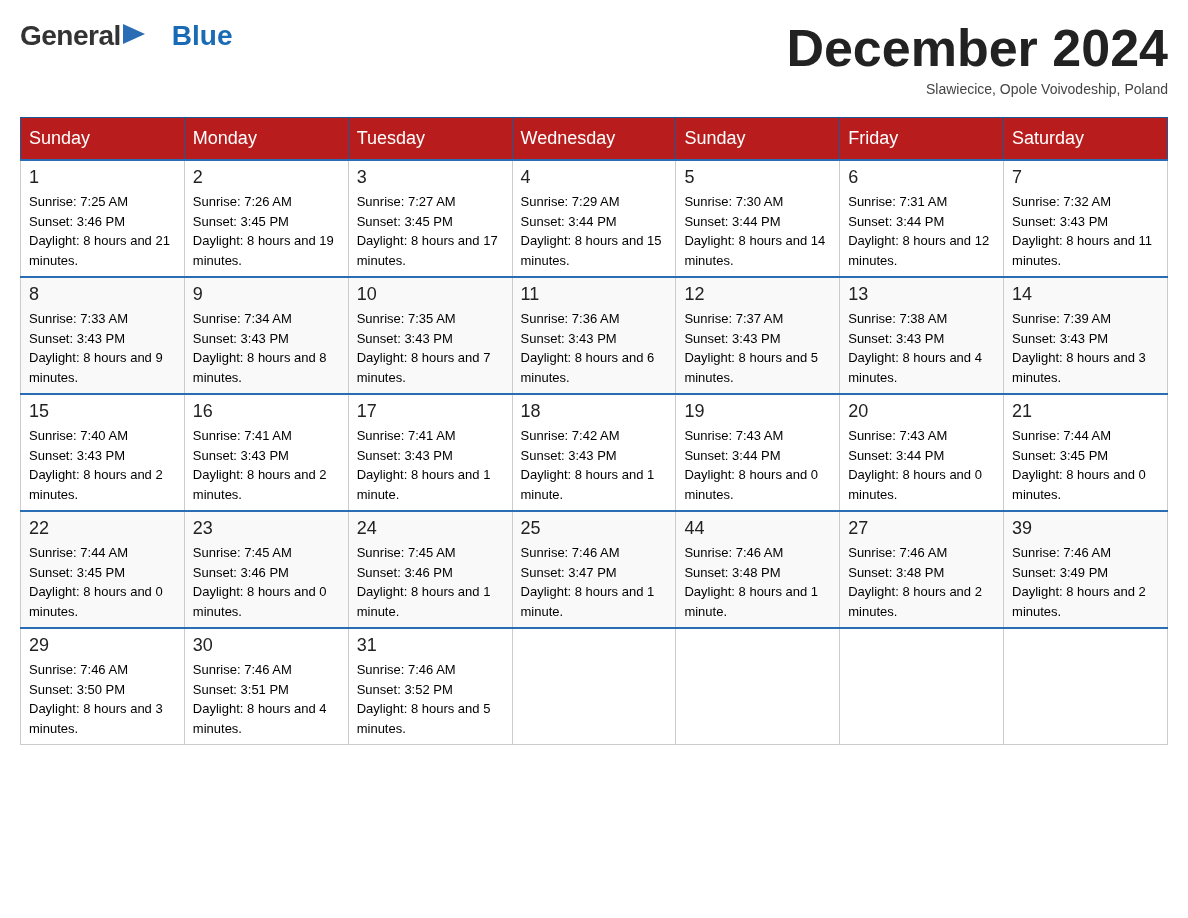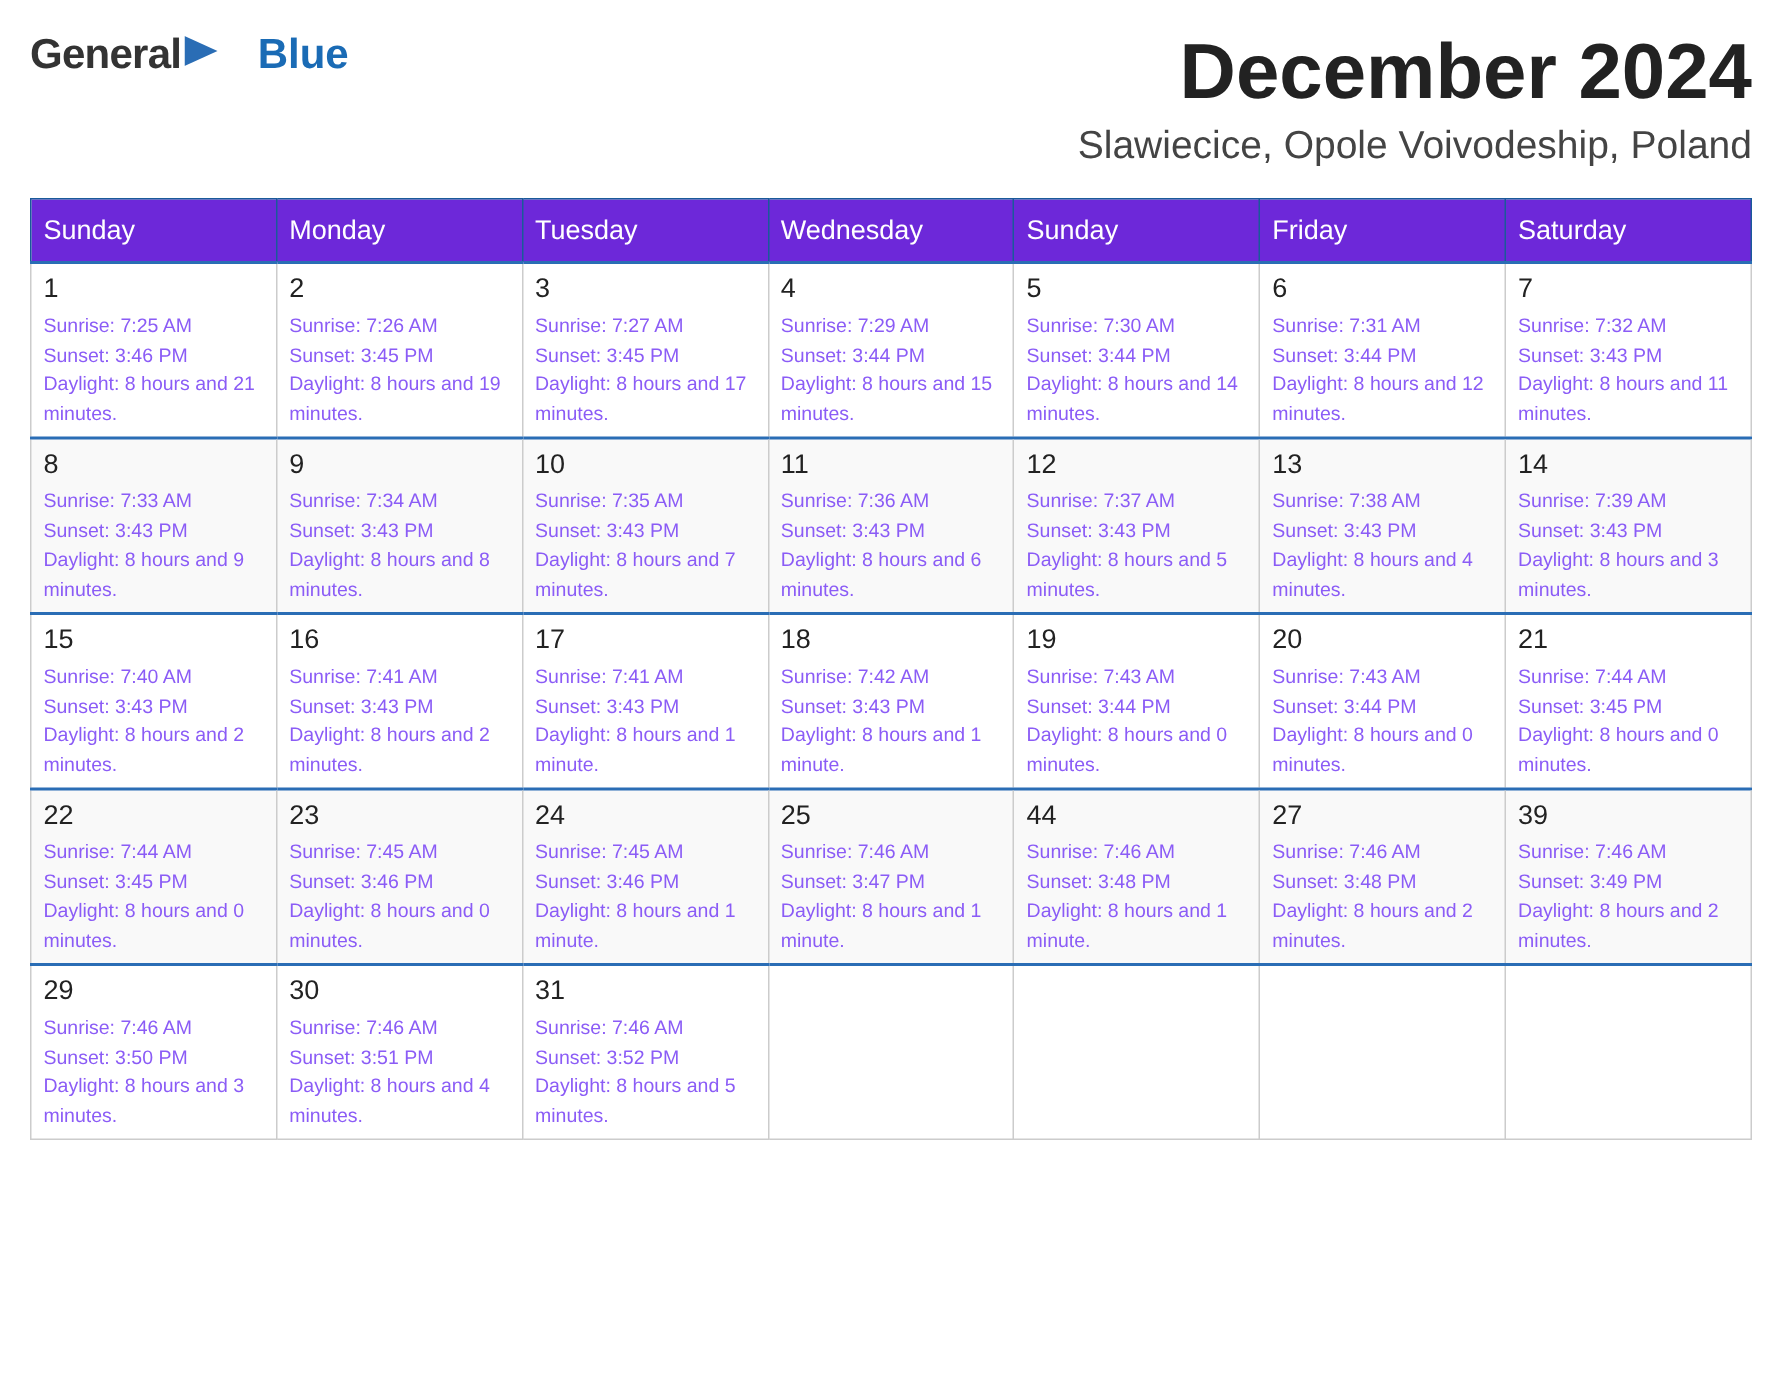--- a/index.html
+++ b/index.html
@@ -38,31 +38,31 @@
     .title-section {
       text-align: right;
     }
     .month-title {
       font-size: 52px;
       font-weight: bold;
       color: #222;
       line-height: 1.1;
     }
     .subtitle {
-      font-size: 26px;
+      font-size: 14px;
       color: #444;
       margin-top: 4px;
     }
     .calendar {
       width: 100%;
       border-collapse: collapse;
       border: 1px solid #aaa;
     }
     .calendar th {
-      background-color: #6d28d9;
+      background-color: #b91c1c;
       color: #fff;
       padding: 10px 8px;
       text-align: left;
       font-size: 18px;
       font-weight: normal;
       border: 1px solid #1a5a9a;
     }
     .calendar td {
       vertical-align: top;
       padding: 6px 8px;
@@ -71,21 +71,21 @@
       height: 110px;
     }
     .day-number {
       font-size: 18px;
       color: #222;
       font-weight: normal;
       margin-bottom: 4px;
     }
     .day-info {
       font-size: 13px;
-      color: #8b5cf6;
+      color: #000000;
       line-height: 1.5;
     }
     .calendar tr:nth-child(even) td {
       background-color: #f9f9f9;
     }
     .calendar tbody tr td {
       background-color: #fff;
     }
     .week-row td {
       border-top: 2px solid #2a6db5;

